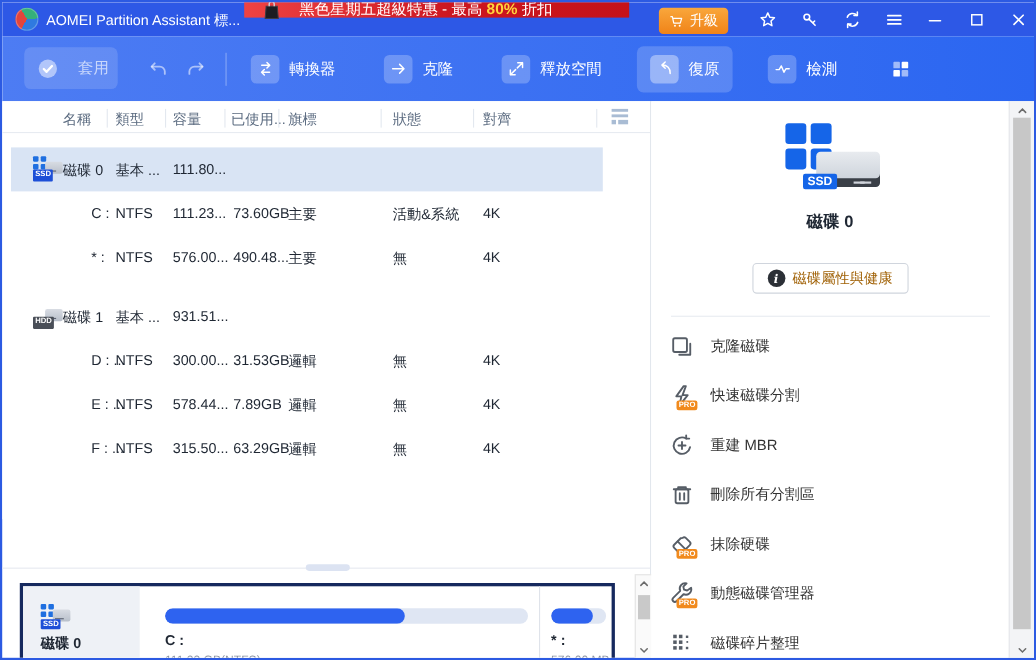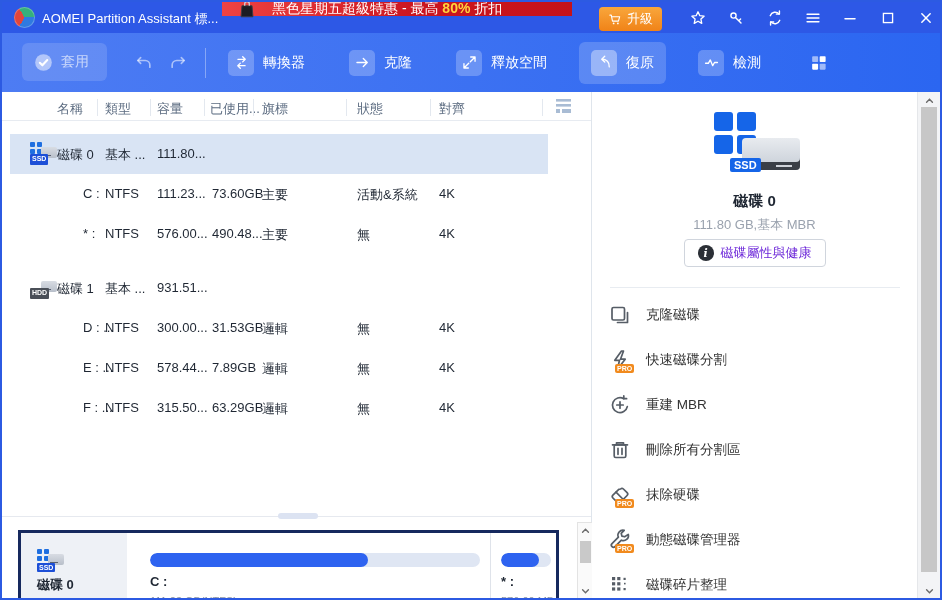--- a/index.html
+++ b/index.html
@@ -20,21 +20,21 @@
   .promo-text b { color:#ffd43b; font-weight:bold; }
   .upgrade { position:absolute; left:597px; top:5px; height:24px; padding:0 9px; display:flex; align-items:center; gap:4px;
              background:linear-gradient(180deg,#f9a73c,#f08318); border-radius:4px; color:#fff; font-size:13px; cursor:pointer; }
   .tb-ic { position:absolute; top:6px; width:20px; height:20px; color:#fff; cursor:pointer; }
   .tb-ic svg { width:100%; height:100%; }
 
   
   .toolbar { position:absolute; left:0; top:31px; width:938px; height:59px;
              background:linear-gradient(90deg,#4d7cf3,#2b66f1); }
   .applybtn { position:absolute; left:20px; top:10px; width:85px; height:38px; border-radius:6px;
-              background:rgba(255,255,255,.14); display:flex; align-items:center; cursor:default; }
+              background:rgba(255,255,255,.14); display:flex; align-items:center; cursor:default;gap:10px; }
   .applybtn svg { width:21px; height:21px; margin-left:11px; }
   .applybtn span { margin-left:7px; color:rgba(255,255,255,.65); font-size:14px; }
   .histbtn { position:absolute; top:20px; width:20px; height:20px; color:rgba(255,255,255,.55); cursor:pointer; }
   .histbtn svg { width:100%; height:100%; }
   .tool-div { position:absolute; left:203px; top:15px; width:1px; height:30px; background:rgba(255,255,255,.35); }
   .tbtns { position:absolute; left:214px; top:0; height:59px; display:flex; align-items:center; }
   .tbtn { display:flex; align-items:center; gap:9px; padding:8px 12px; margin-right:20px; border-radius:6px;
           color:#fff; font-size:14px; cursor:pointer; white-space:nowrap; }
   .tbtn.active { background:rgba(255,255,255,.18); }
   .tbtn .ti { width:26px; height:26px; display:flex; align-items:center; justify-content:center; border-radius:5px; }
@@ -96,21 +96,21 @@
   .ill .body { position:absolute; right:0; top:26px; width:58px; height:32px; border-radius:4px;
                background:linear-gradient(#e8ebef,#c6cdd6); box-shadow:inset 0 -8px 0 #3a3f47; }
   .ill .body::after { content:''; position:absolute; right:8px; bottom:3px; width:10px; height:2px; background:#cfd3da; box-shadow:-6px 0 0 #cfd3da; }
   .ill .ssdbadge { position:absolute; left:16px; top:46px; background:#1565e8; color:#fff; font-weight:bold; font-size:11px; padding:1px 4px; border-radius:2px; }
   .rdiskname { position:absolute; left:0; top:100px; width:325px; text-align:center; font-weight:bold; font-size:15px; }
   .rdiskinfo { position:absolute; left:0; top:124px; width:325px; text-align:center; color:#9aa2ae; font-size:13px; }
   .propbtn { position:absolute; left:50%; transform:translateX(-50%); top:147px; height:28px; padding:0 13px;
              display:flex; align-items:center; gap:7px; background:#fff; border:1px solid #d0d5dd; border-radius:4px; cursor:pointer; }
   .propbtn .info-i { width:16px; height:16px; border-radius:50%; background:#2b2f36; color:#fff; font-family:"DejaVu Serif",serif;
                      font-style:italic; font-weight:bold; font-size:11px; display:flex; align-items:center; justify-content:center; }
-  .propbtn span.lbl { font-size:13px; color:#6d28d9; }
+  .propbtn span.lbl { font-size:13px; color:#a16207; }
   .rsep { position:absolute; left:18px; top:195px; width:290px; height:1px; background:#e8ecf1; }
   .actions { position:absolute; left:0; top:200px; width:325px; }
   .action { position:relative; height:45px; display:flex; align-items:center; cursor:pointer; }
   .action .aicon { position:relative; width:24px; height:24px; margin-left:16px; color:#565d66; flex:none; }
   .action .aicon svg { width:100%; height:100%; }
   .action .albl { margin-left:14px; font-size:13.5px; color:#333; white-space:nowrap; }
   .probadge { position:absolute; left:7px; top:16px; background:#f18a1d; color:#fff; font-size:7px; font-weight:bold;
               padding:1px 2px; border-radius:2px; line-height:7px; }
 
   
@@ -409,21 +409,20 @@
       <div class="bsq">
           <i></i>
           <i></i>
           <i></i>
           <i></i>
         </div>
       <div class="body"></div>
       <span class="ssdbadge">SSD</span>
     </div>
     <div class="rdiskname">磁碟 0</div>
-    <div class="rdiskinfo">111.80 GB,基本 MBR</div>
     <div class="propbtn">
       <span class="info-i">i</span>
       <span class="lbl">磁碟屬性與健康</span>
     </div>
     <div class="rsep"></div>
     <div class="actions">
         <div class="action">
           <span class="aicon"><svg viewBox="0 0 24 24" fill="none" stroke="currentColor" stroke-width="1.7" stroke-linecap="round" stroke-linejoin="round">
               <rect x="4" y="4.5" width="12.5" height="12.5" rx="1.5"></rect>
               <path d="M19.5 9.5V19.5H9.5"></path>

